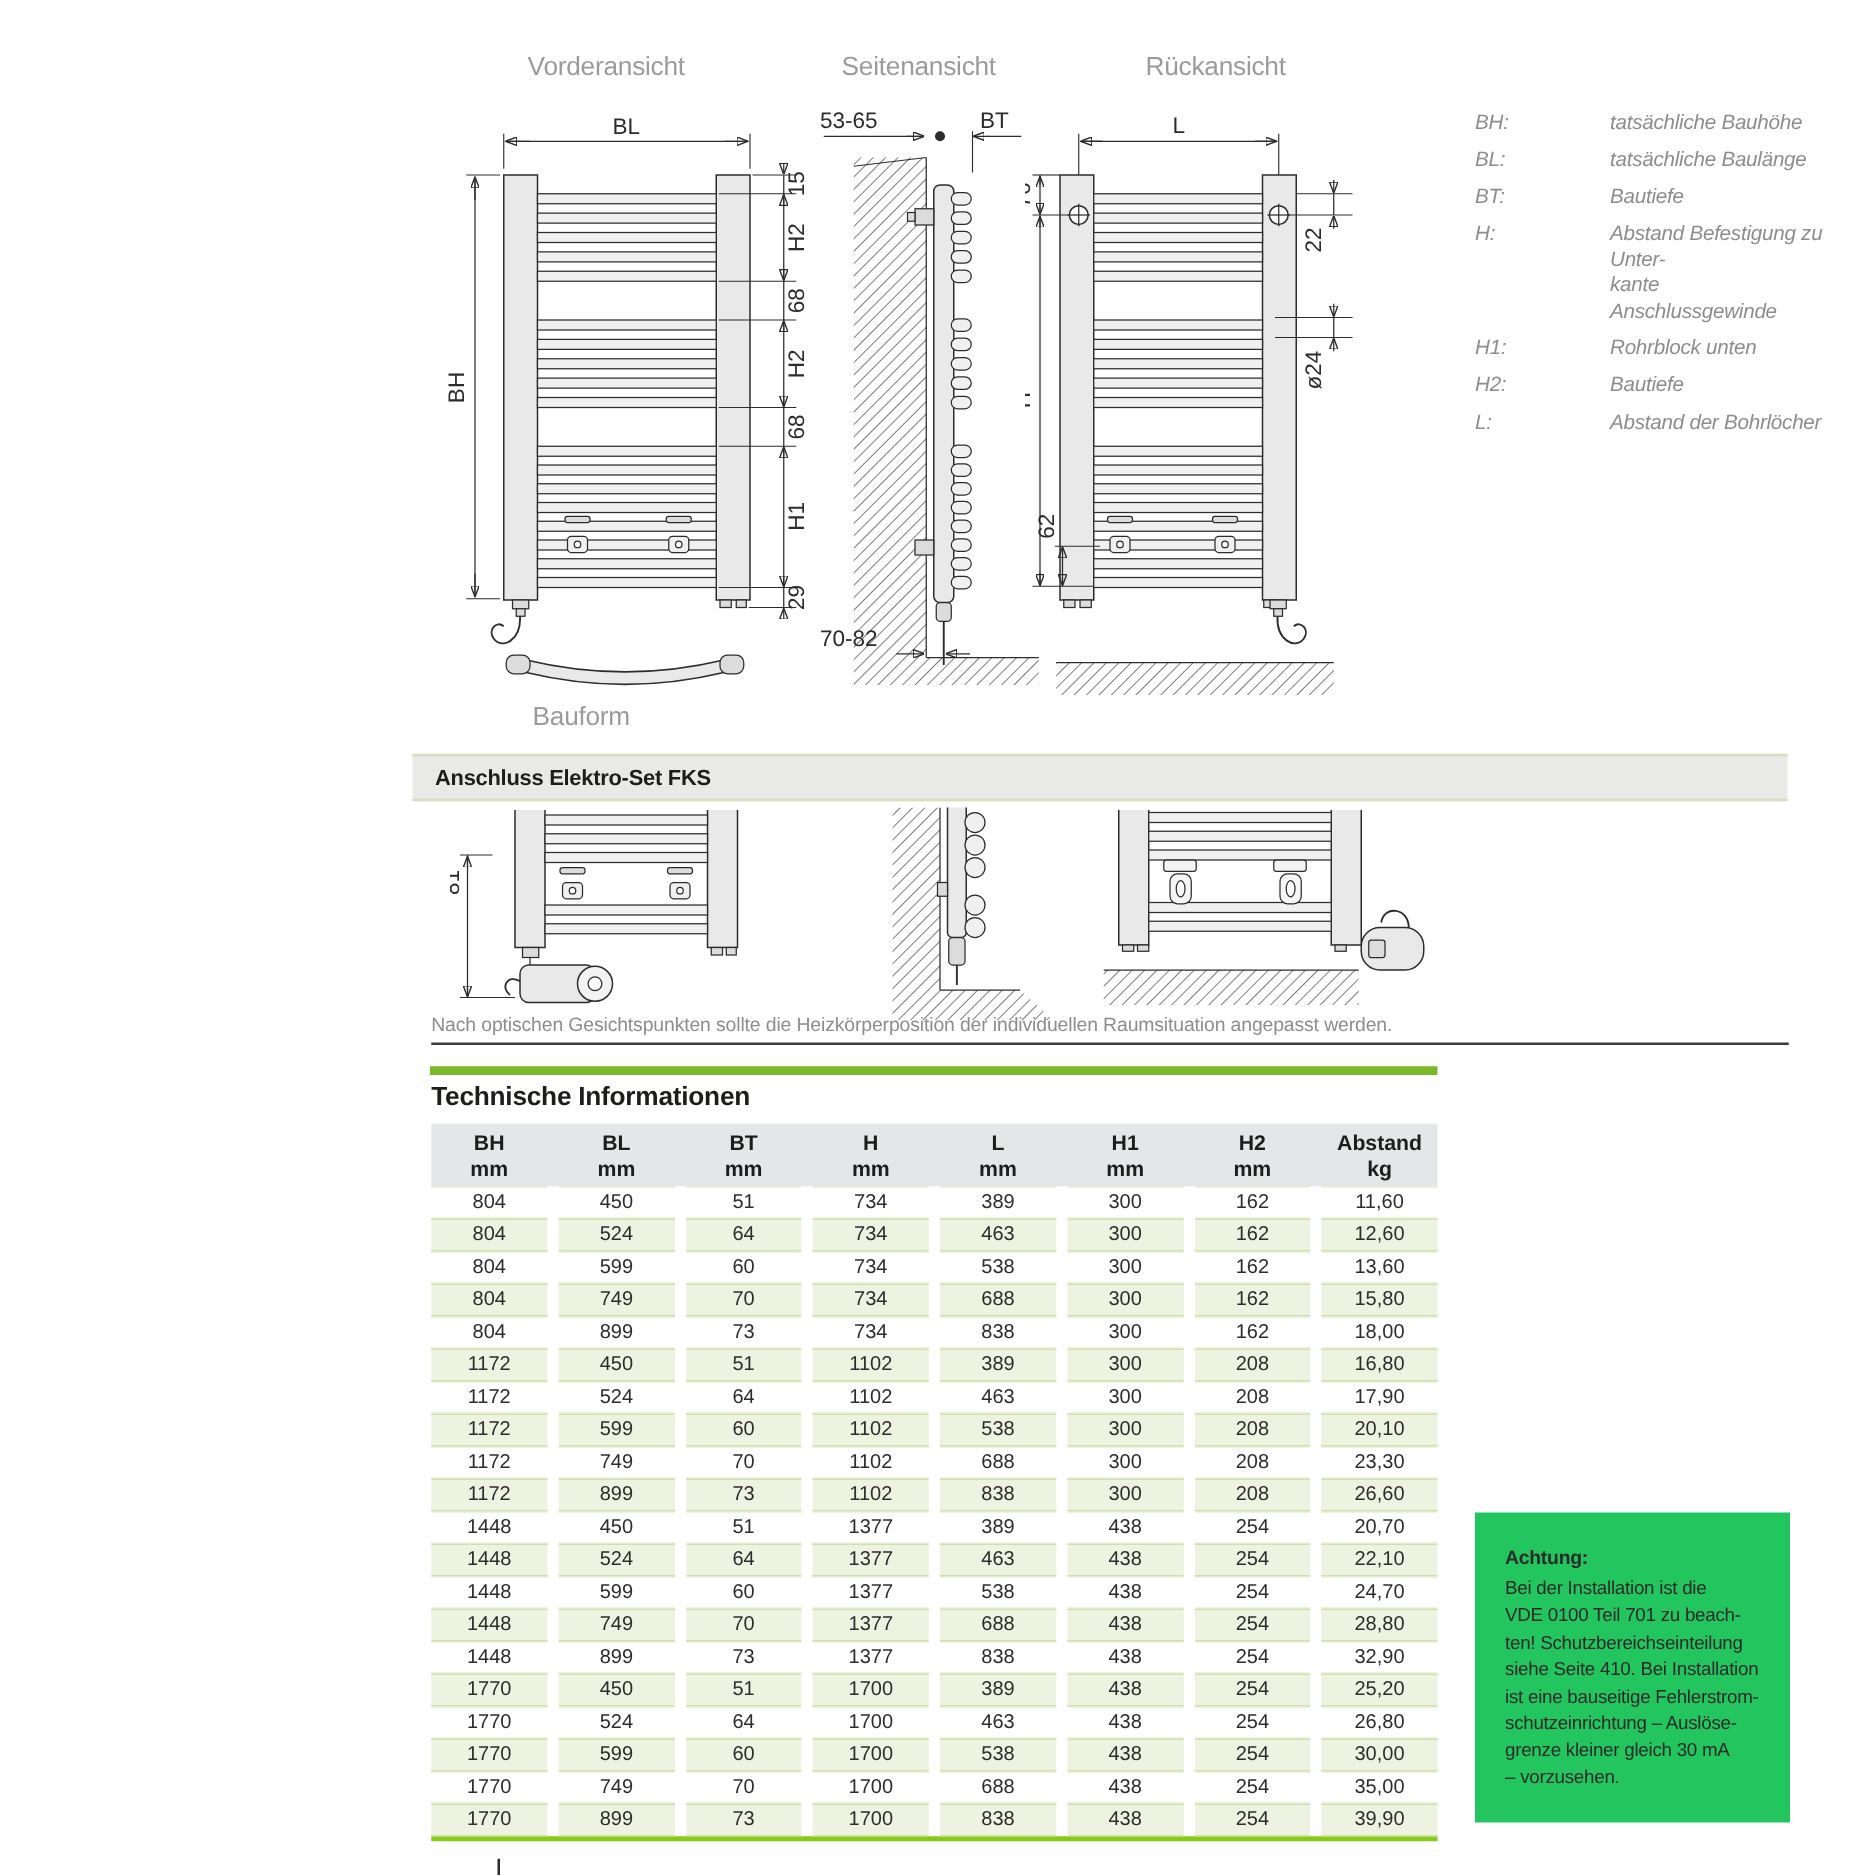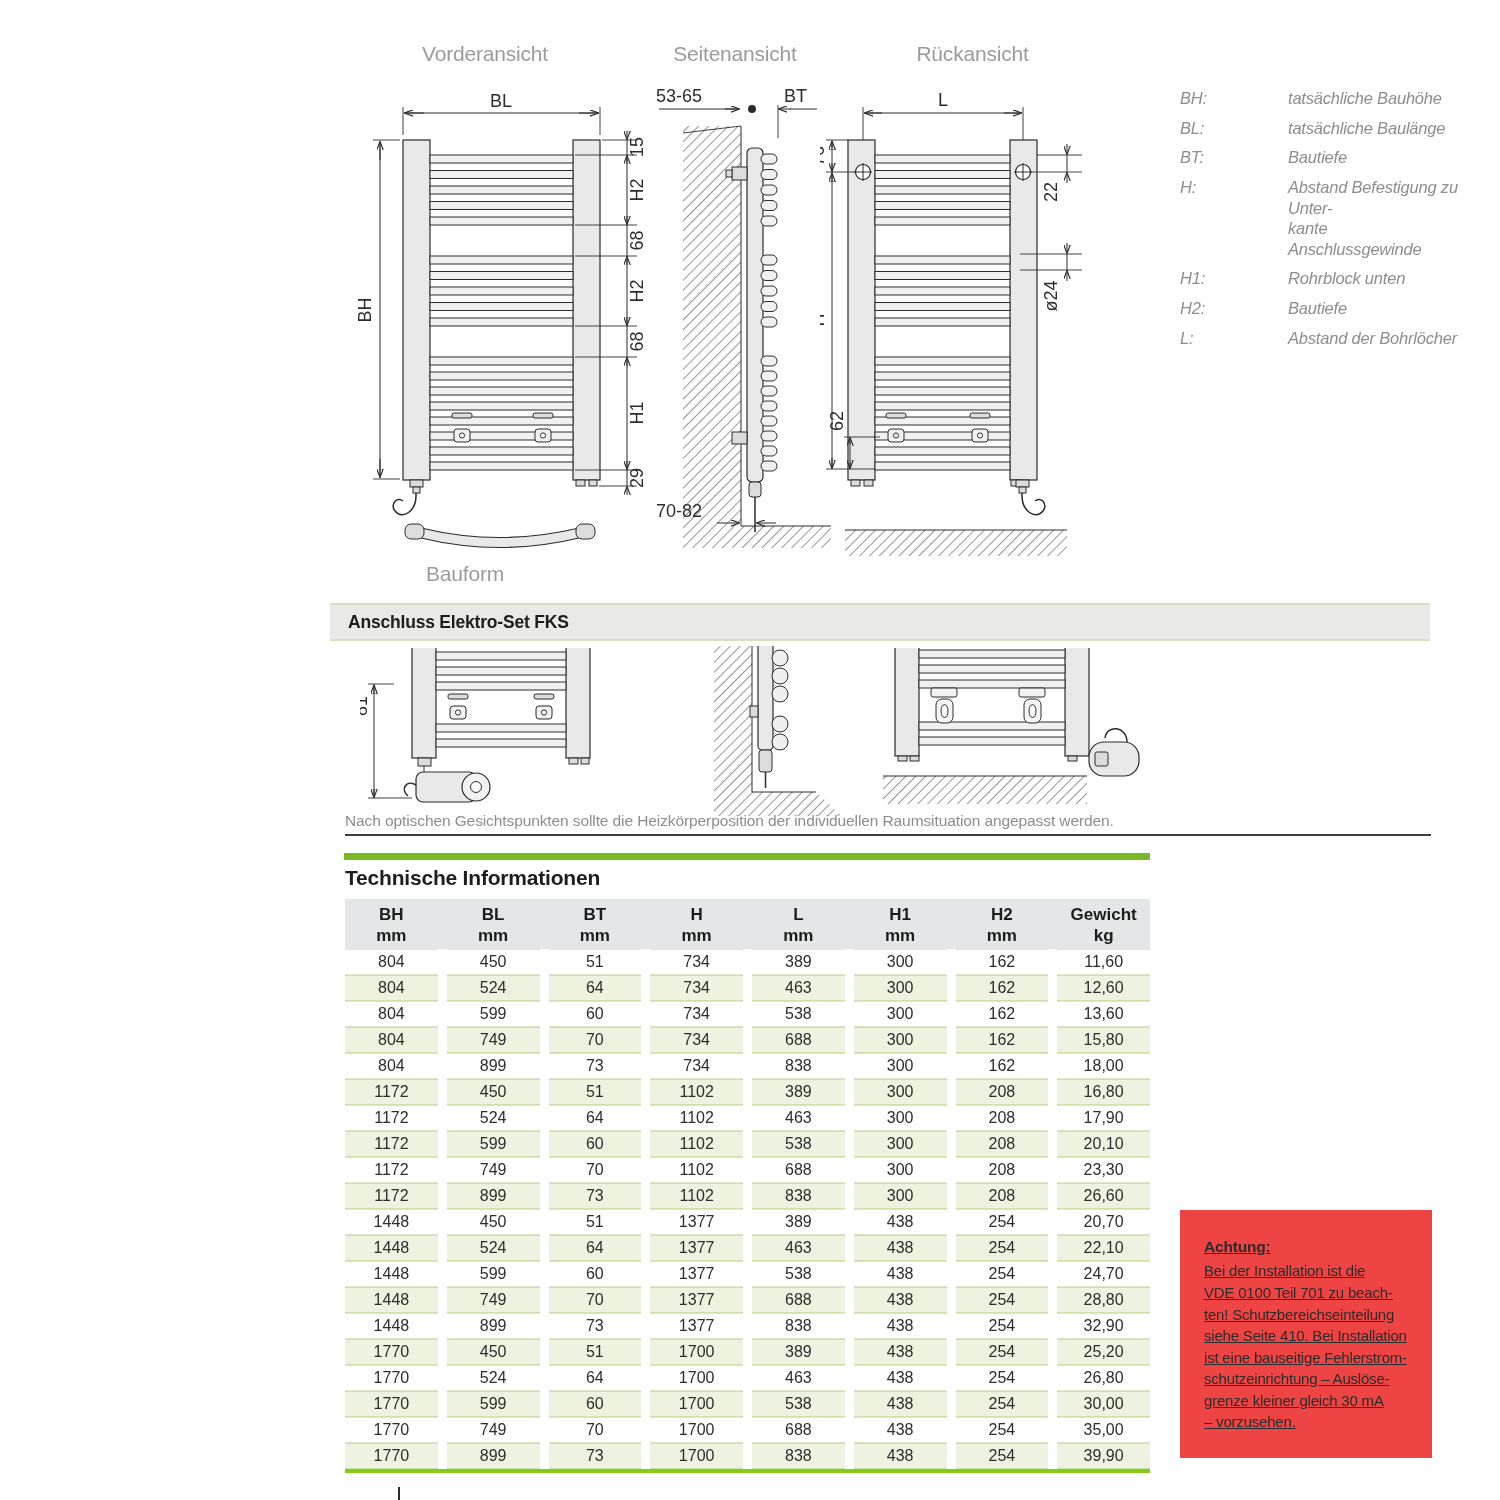--- a/index.html
+++ b/index.html
@@ -33,22 +33,22 @@
   .tech-table{position:absolute;left:345px;top:899px;width:805px;}
   .t-head{background:#e5e6e7;display:grid;grid-template-columns:repeat(8,1fr);column-gap:9px;
           padding:5px 0 4px;height:41px;}
   .t-head .hc{text-align:center;font-weight:bold;font-size:17px;line-height:21px;color:#1d1d1b;}
   .t-body{border-bottom:4px solid #84cc16;}
   .t-row{display:grid;grid-template-columns:repeat(8,1fr);column-gap:9px;}
   .t-row>div{text-align:center;font-size:16px;line-height:20px;padding:2px 0;color:#2d2d2d;
              border-top:1px solid #dce7c3;border-bottom:1px solid #dce7c3;}
   .t-row.alt>div{background:#eef3e1;border-color:#cfe0ab;}
   
-  .warn{position:absolute;left:1180px;top:1210px;width:252px;height:248px;background:#ef4444;
-        box-sizing:border-box;padding:26px 8px 0 24px;font-size:15px;line-height:1.44;color:#2b2b2b;letter-spacing:-0.2px;text-decoration:underline;}
+  .warn{position:absolute;left:1180px;top:1210px;width:252px;height:248px;background:#22c55e;
+        box-sizing:border-box;padding:26px 8px 0 24px;font-size:15px;line-height:1.44;color:#2b2b2b;letter-spacing:-0.2px;}
   .warn-title{font-weight:bold;margin-bottom:2px;font-size:15.5px;}
   .warn-line{white-space:nowrap;}
   .cut-mark{position:absolute;left:398px;top:1487px;width:2px;height:13px;background:#2c2c2c;}
 </style>
 </head>
 <body>
 
 <div class="page">
 
   
@@ -453,21 +453,21 @@
         </div>
         <div class="hc">
           <div>H1</div>
           <div>mm</div>
         </div>
         <div class="hc">
           <div>H2</div>
           <div>mm</div>
         </div>
         <div class="hc">
-          <div>Gewicht</div>
+          <div>Abstand</div>
           <div>kg</div>
         </div>
       </div>
     <div class="t-body">
         <div class="t-row">
           <div>804</div>
           <div>450</div>
           <div>51</div>
           <div>734</div>
           <div>389</div>

